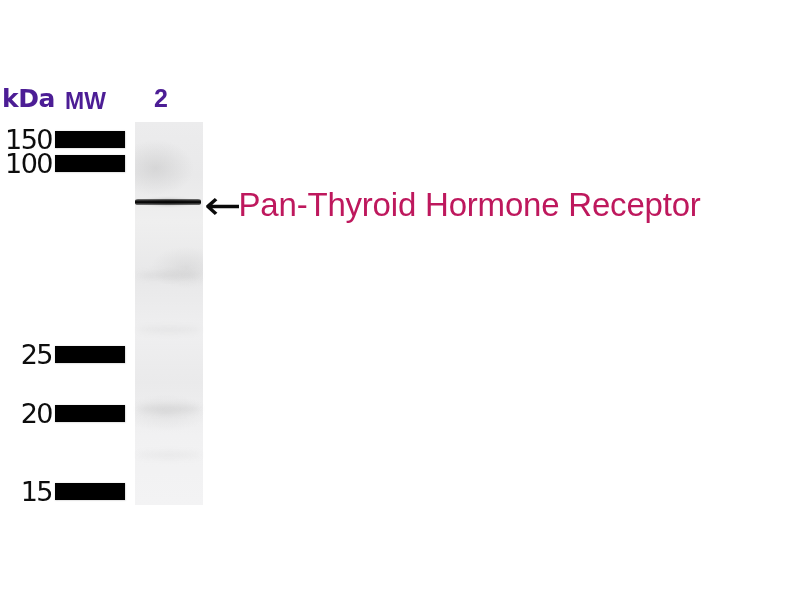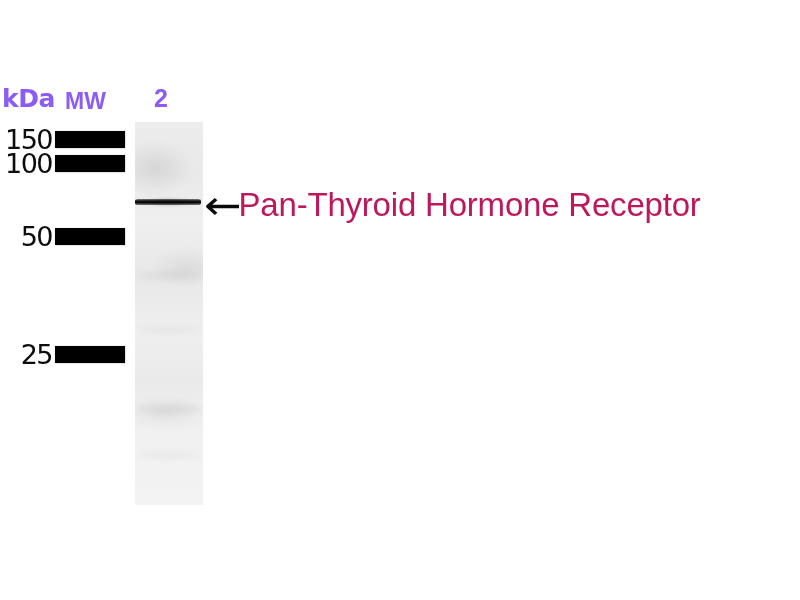--- a/index.html
+++ b/index.html
@@ -16,21 +16,21 @@
     position: relative;
     width: 800px;
     height: 600px;
     background: #ffffff;
     overflow: hidden;
   }
 
   
   .hdr {
     position: absolute;
-    color: #8b5cf6;
+    color: #4c1d95;
     font-weight: bold;
     white-space: nowrap;
     line-height: 1;
   }
   #hdr-kda {
     left: 2px;
     top: 86px;
     font-family: "DejaVu Sans", sans-serif;
     font-size: 25px;
     letter-spacing: -0.5px;
@@ -198,32 +198,36 @@
       <span class="mw-label">150</span>
       <span class="mw-band"></span>
     </div>
 
     <div class="mw-row" style="top:151px">
       <span class="mw-label">100</span>
       <span class="mw-band"></span>
     </div>
 
 
-    <div class="mw-row" style="top:224px">
-      <span class="mw-label">50</span>
-      <span class="mw-band"></span>
-    </div>
 
 
     <div class="mw-row" style="top:342px">
       <span class="mw-label">25</span>
       <span class="mw-band"></span>
     </div>
 
-
+    <div class="mw-row" style="top:401px">
+      <span class="mw-label">20</span>
+      <span class="mw-band"></span>
+    </div>
+
+    <div class="mw-row" style="top:479px">
+      <span class="mw-label">15</span>
+      <span class="mw-band"></span>
+    </div>
 
   </div>
 
   <div id="lane-2">
     <div class="lane-smudge" id="smudge-a"></div>
     <div class="lane-smudge" id="smudge-b"></div>
     <div class="lane-smudge" id="smudge-c"></div>
     <div class="lane-smudge" id="smudge-d"></div>
   </div>
 

